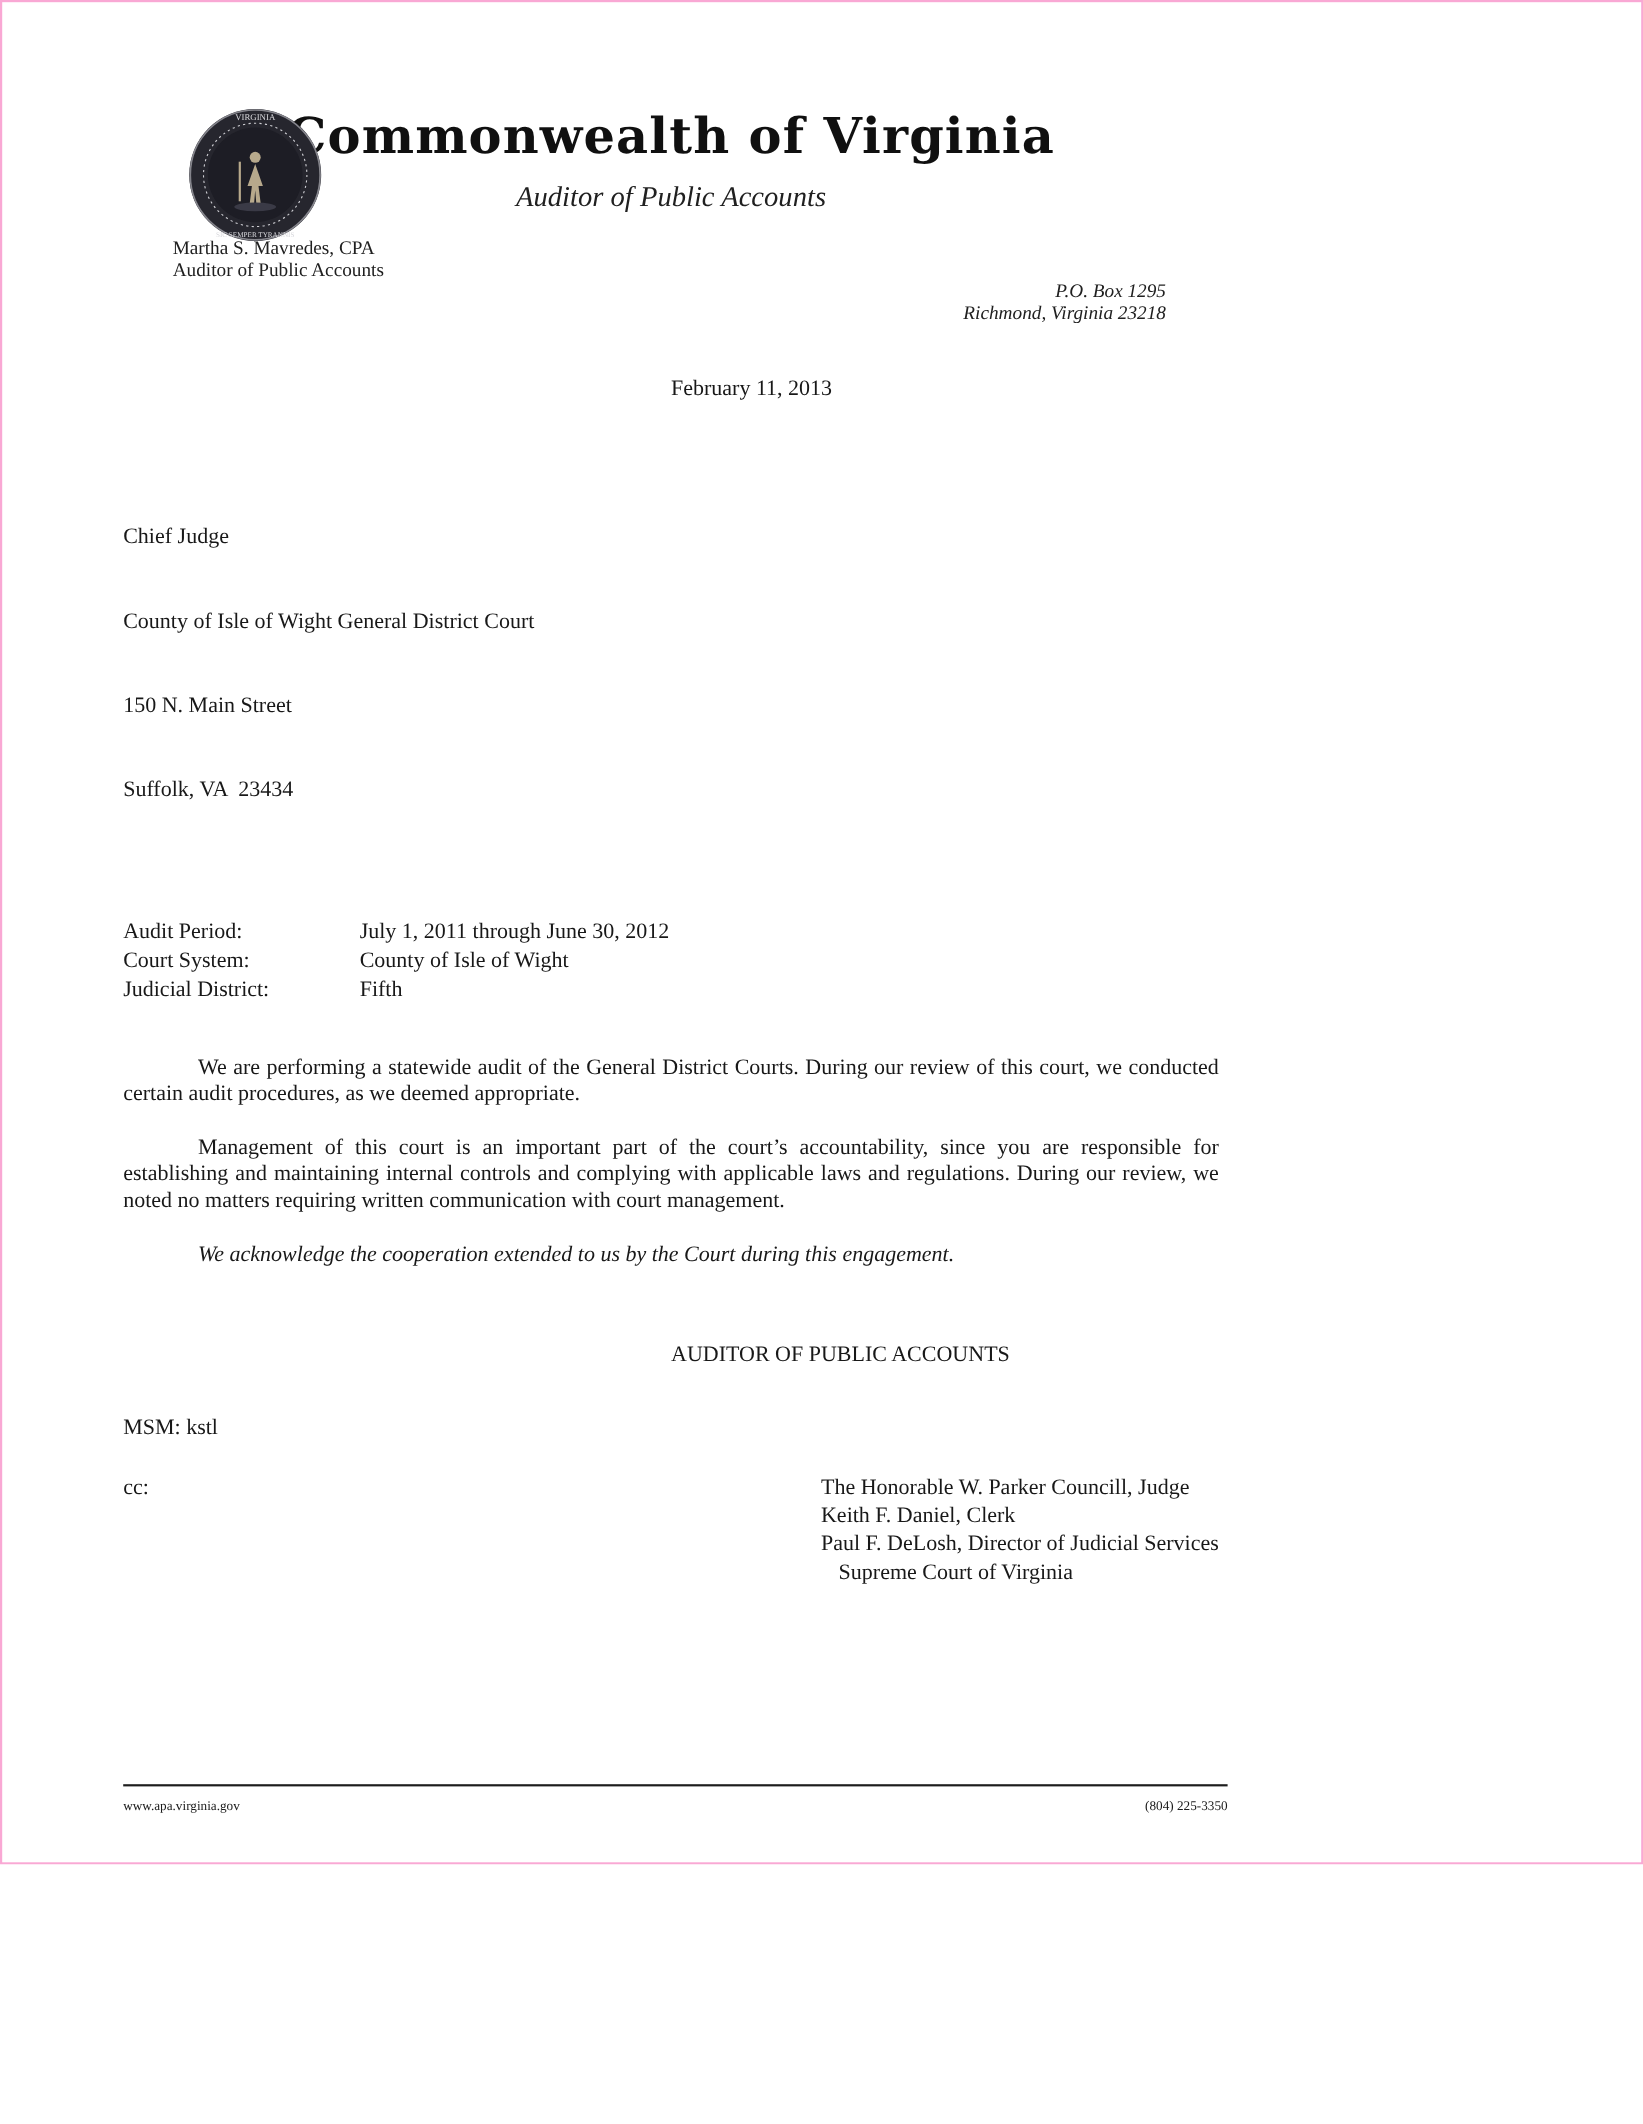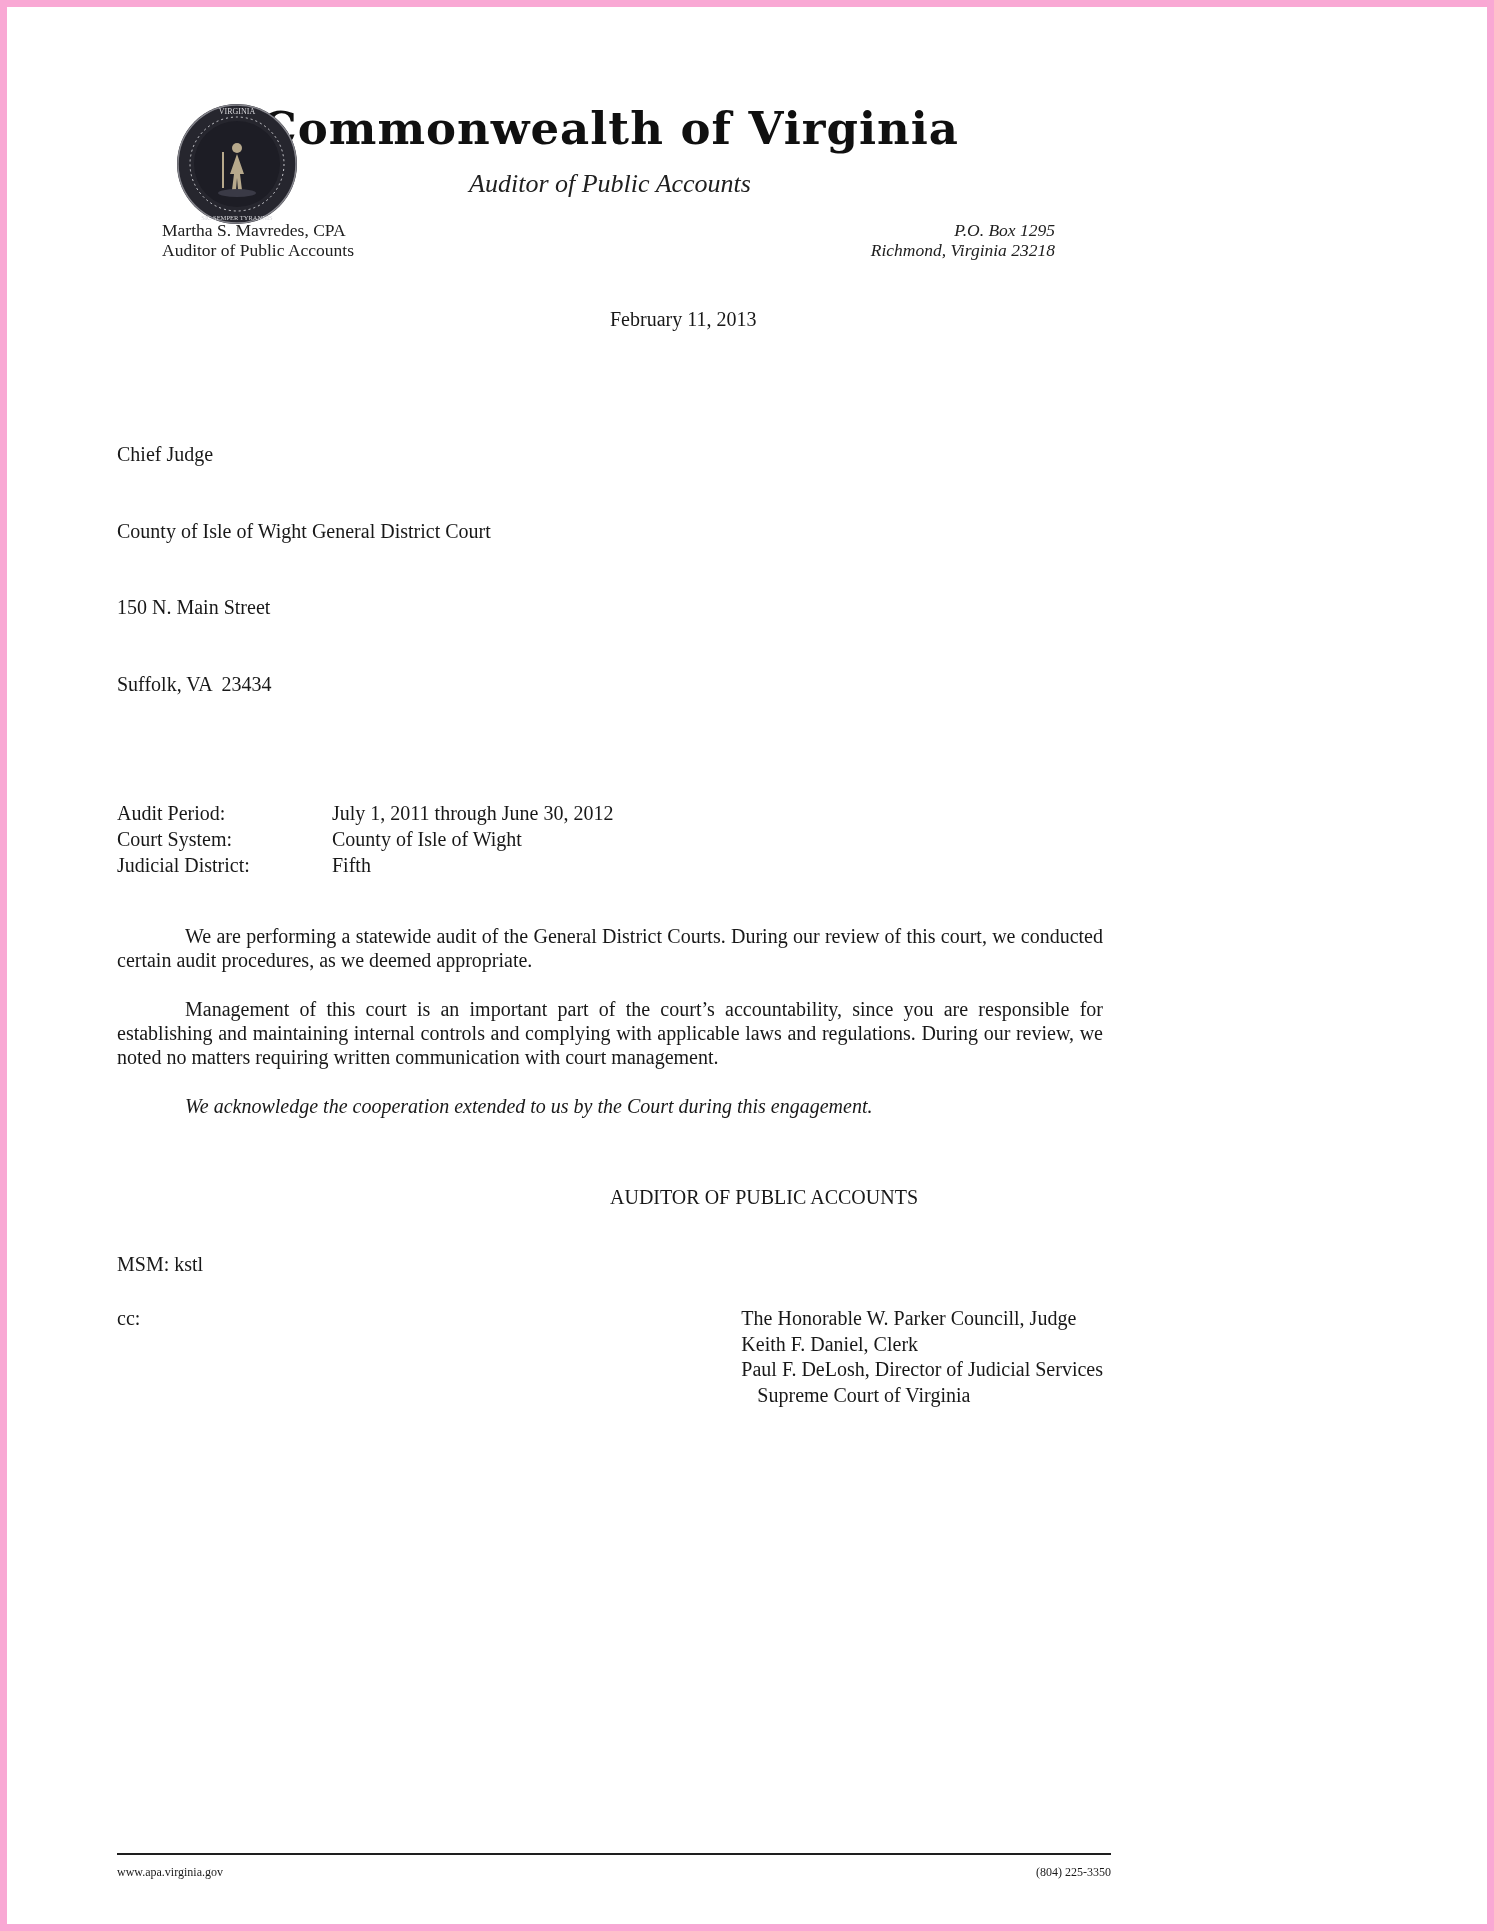--- a/index.html
+++ b/index.html
@@ -1,23 +1,23 @@
 <!DOCTYPE html>
 <html><head>
 <meta charset="utf-8">
 <style>
   * { margin: 0; padding: 0; box-sizing: border-box; }
   html, body { background: #ffffff; }
 
   .page {
     width: 1494px;
-    height: 1931px;
+    height: 1695px;
     position: relative;
     background: #ffffff;
-    border: 7px solid #f9a8d4;
+    border: 2px solid #f9a8d4;
     font-family: "Liberation Serif", "DejaVu Serif", serif;
     color: #181818;
     overflow: hidden;
   }
 
   .content { padding: 95px 384px 0 110px; }
 
   
   .letterhead { position: relative; }
   .seal {
@@ -42,20 +42,21 @@
     color: #202020;
   }
   .lh-row {
     display: flex;
     justify-content: space-between;
     margin-top: 22px;
     padding: 0 48px 0 45px;
     font-size: 17.5px;
     line-height: 19.5px;
     color: #202020;
+    flex-direction: column;
   }
   .office-address { text-align: right; font-style: italic; }
 
   
   .date-line { margin-top: 48px; padding-left: 50%; font-size: 20px; }
 
   .recipient {
     margin-top: 60px;
     font-size: 20px;
     line-height: 25.5px;

